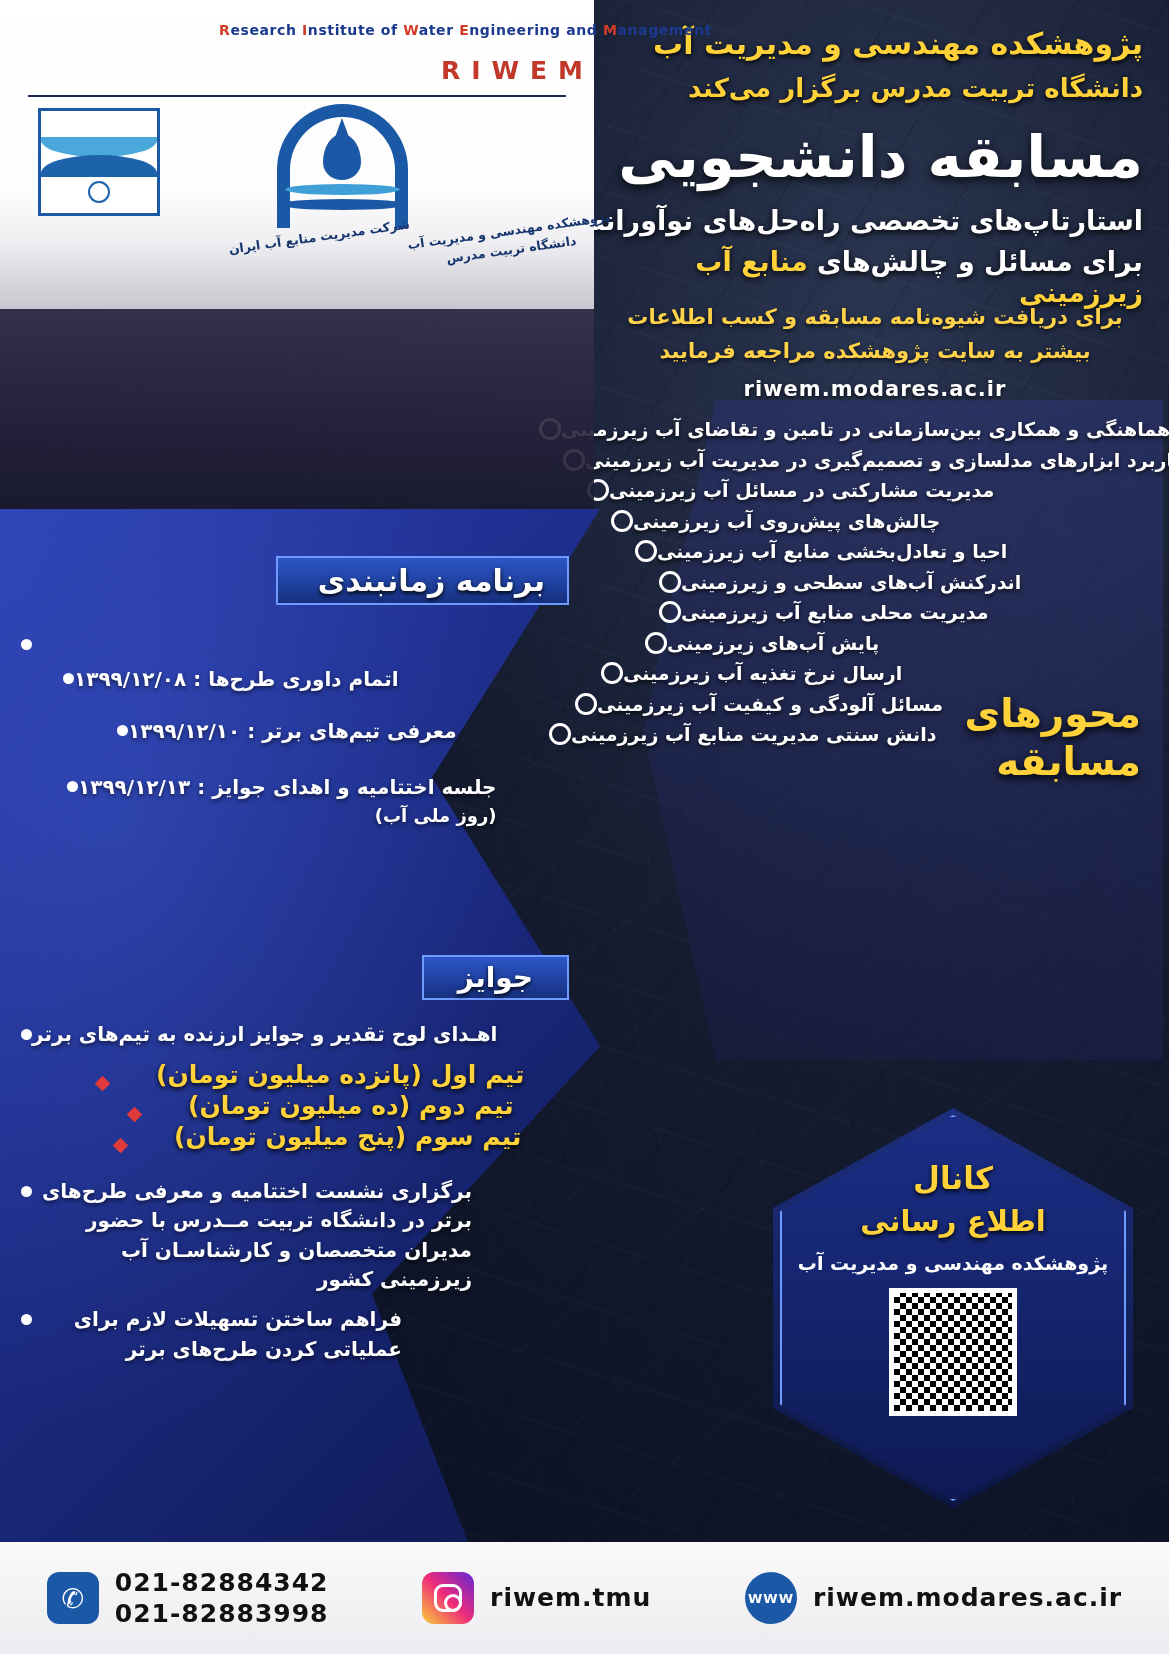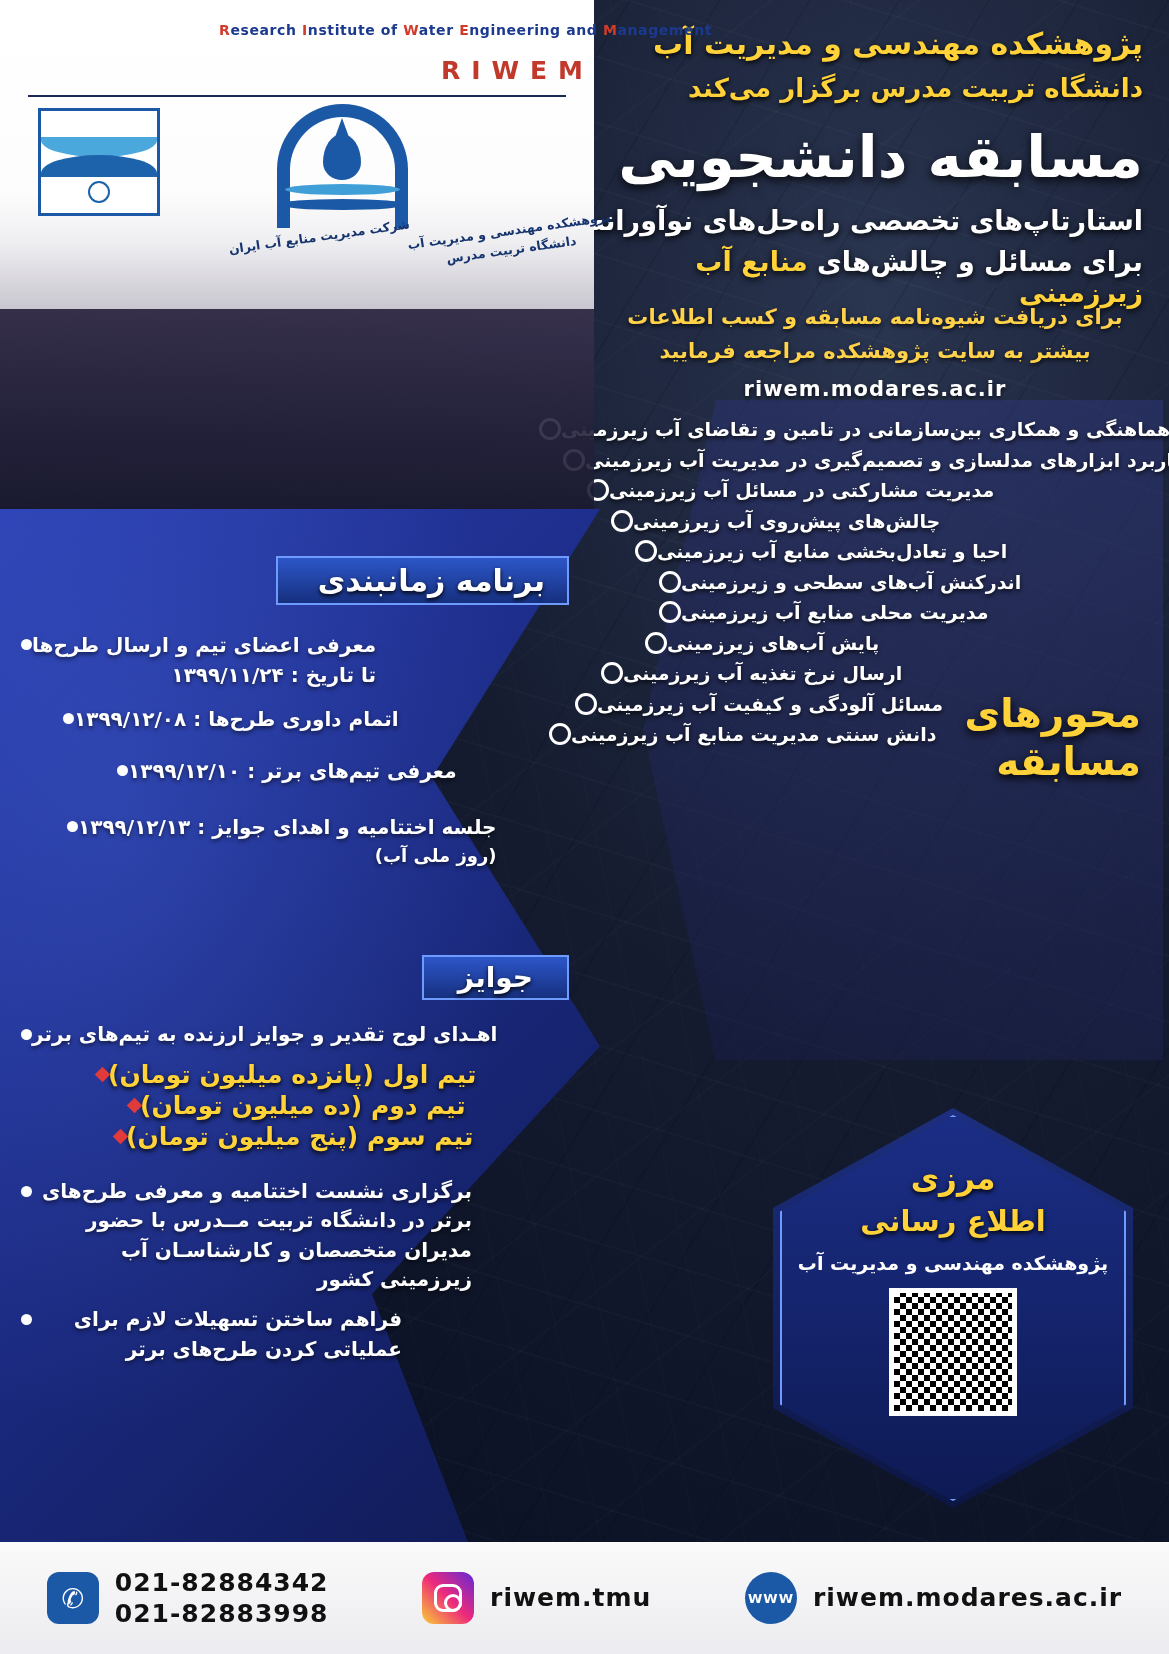--- a/index.html
+++ b/index.html
@@ -167,21 +167,21 @@
   .sch-item { display:flex; flex-direction:row-reverse; align-items:flex-start; margin-bottom: 14px; }
   .sch-item .dot { width:11px; height:11px; border-radius:50%; background:#ffffff; margin:9px 0 0 12px; flex:0 0 auto; }
   .sch-item .body { color:#ffffff; font-size:20px; font-weight:bold; line-height:1.5; text-shadow:0 2px 4px rgba(0,0,0,.6); }
   .sch-item .body .ln2 { display:block; }
   .sch-item .body .note { display:block; font-size:18px; }
 
   #prizes { position:absolute; right: 600px; top: 1020px; width: 560px; z-index:6; text-align:right; }
   .pz-item { display:flex; flex-direction:row-reverse; align-items:flex-start; margin-bottom: 10px; }
   .pz-item .dot { width:11px; height:11px; border-radius:50%; background:#ffffff; margin:9px 0 0 12px; flex:0 0 auto; }
   .pz-item .body { color:#ffffff; font-size:20px; font-weight:bold; line-height:1.48; text-shadow:0 2px 4px rgba(0,0,0,.6); }
-  .rank { display:flex; flex-direction:row-reverse; align-items:center; margin: 2px 0 2px 0; }
+  .rank { display:flex; flex-direction:row-reverse; align-items:flex-end; margin: 2px 0 2px 0; gap: 48px; }
   .rank .dia { width:11px; height:11px; background:#e03a3a; transform: rotate(45deg); margin: 0 0 0 14px; flex:0 0 auto; }
   .rank .t { color:#ffd23a; font-size:25px; font-weight:bold; text-shadow:0 2px 5px #000; }
 
   
   #channel {
     position:absolute; right: 36px; top: 1108px; width: 360px; height: 400px; z-index:6;
     background: linear-gradient(180deg, rgba(30,50,140,.85), rgba(12,22,70,.9));
     clip-path: polygon(50% 0, 100% 25%, 100% 75%, 50% 100%, 0 75%, 0 25%);
     border: 0;
   }
@@ -285,24 +285,20 @@
   </div>
 
   <div id="left-panel"></div>
   <div id="left-panel-glow"></div>
 
   <div class="ribbon" id="ribbon-schedule">برنامه زمانبندی</div>
 
   <div id="schedule">
     <div class="sch-item">
       <span class="dot"></span>
-      <span class="body">
-        <span>معرفی اعضای تیم و ارسال طرح‌ها</span>
-        <span class="ln2">تا تاریخ : ۱۳۹۹/۱۱/۲۴</span>
-      </span>
     </div>
     <div class="sch-item" style="padding-left:42px">
       <span class="dot"></span>
       <span class="body">اتمام داوری طرح‌ها : ۱۳۹۹/۱۲/۰۸</span>
     </div>
     <div class="sch-item" style="padding-left:96px;margin-top:22px">
       <span class="dot"></span>
       <span class="body">معرفی تیم‌های برتر : ۱۳۹۹/۱۲/۱۰</span>
     </div>
     <div class="sch-item" style="padding-left:46px;margin-top:26px">
@@ -339,21 +335,21 @@
     </div>
     <div class="pz-item" style="margin-top:10px">
       <span class="dot"></span>
       <span class="body" style="width:370px">فراهم ساختن تسهیلات لازم برای عملیاتی کردن طرح‌های برتر</span>
     </div>
   </div>
 
   <div id="channel">
     <div id="channel-inner"></div>
     <div id="channel-content">
-      <div id="ch-l1">مرزی</div>
+      <div id="ch-l1">کانال</div>
       <div id="ch-l2">اطلاع رسانی</div>
       <div id="ch-l3">پژوهشکده مهندسی و مدیریت آب</div>
       <div id="qr">
         <div class="grid"></div>
       </div>
     </div>
   </div>
 
   <div id="note-band"></div>
   <div id="header-left">

